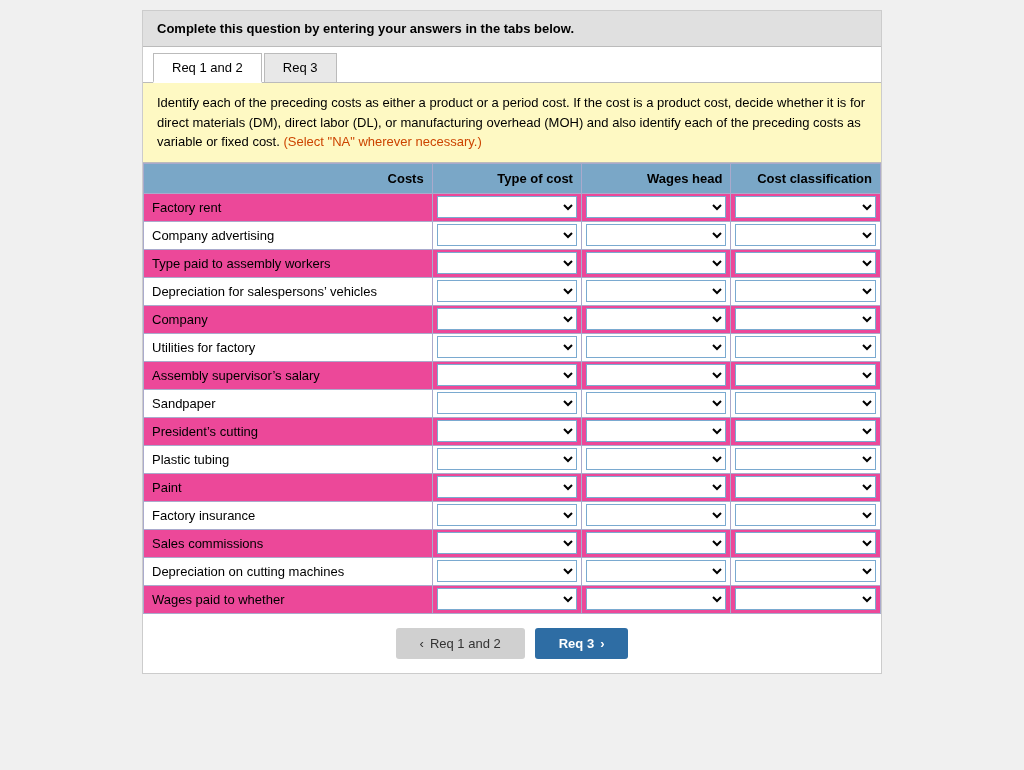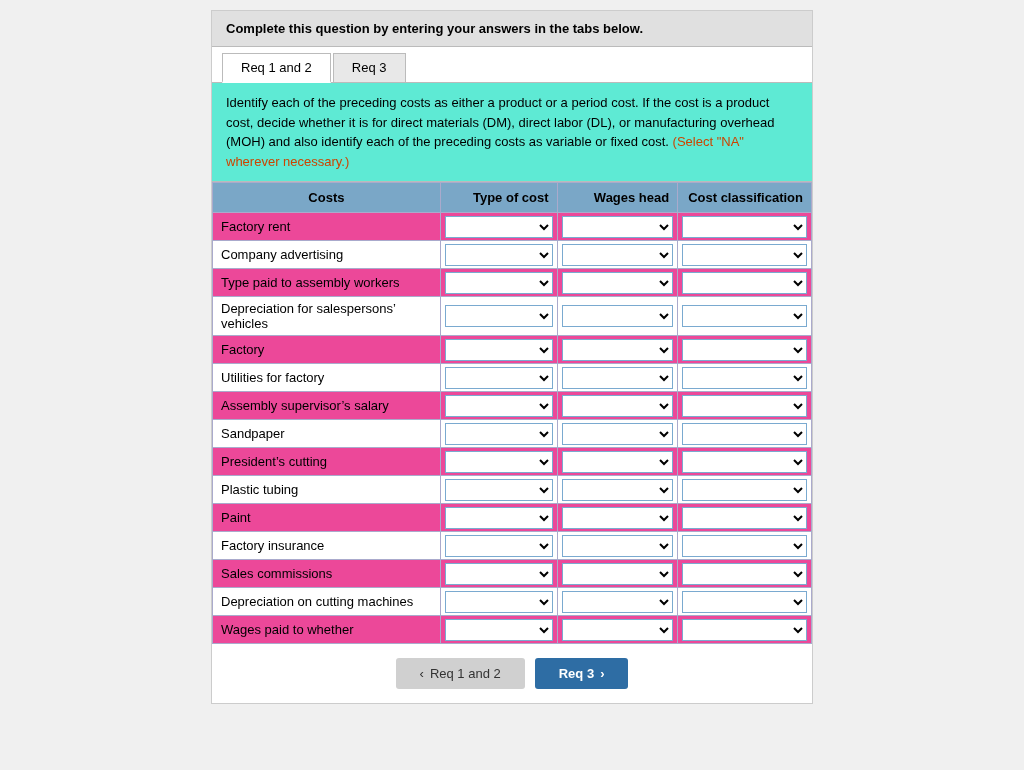--- a/index.html
+++ b/index.html
@@ -7,21 +7,21 @@
       font-family: Arial, sans-serif;
       font-size: 13px;
       background: #f0f0f0;
       display: flex;
       justify-content: center;
       align-items: flex-start;
       min-height: 770px;
       padding: 10px;
     }
     .page-container {
-      width: 602px;
+      width: 740px;
       background: #fff;
       border: 1px solid #ccc;
     }
     .instruction-bar {
       background: #e0e0e0;
       padding: 10px 14px;
       font-weight: bold;
       font-size: 13px;
       border-bottom: 1px solid #bbb;
     }
@@ -43,21 +43,21 @@
     .tab.active {
       background: #fff;
       border-bottom: 2px solid #fff;
       font-weight: normal;
       margin-bottom: -1px;
     }
     .tab:not(.active) {
       background: #e8e8e8;
     }
     .question-instruction {
-      background: #5eead4;
+      background: #fef9c3;
       padding: 10px 14px;
       font-size: 13px;
       line-height: 1.5;
       border-bottom: 1px solid #bbb;
     }
     .question-instruction .highlight {
       color: #cc4400;
     }
     .table-container {
       padding: 0;
@@ -71,21 +71,21 @@
       color: #000;
     }
     table thead th {
       border: 1px solid #aac;
       padding: 7px 8px;
       text-align: right;
       font-weight: bold;
       font-size: 13px;
     }
     table thead th:first-child {
-      text-align: center;
+      text-align: right;
     }
     table tbody tr {
       background: #ec4899;
     }
     table tbody tr:nth-child(even) {
       background: #fff;
     }
     table tbody td {
       border: 1px solid #aac;
       padding: 4px 8px;
@@ -186,21 +186,21 @@
             <td class="dropdown-cell"><select><option value=""></option><option value="DM">DM</option><option value="DL">DL</option><option value="MOH">MOH</option><option value="NA">NA</option></select></td>
             <td class="dropdown-cell"><select><option value=""></option><option value="Variable">Variable</option><option value="Fixed">Fixed</option><option value="NA">NA</option></select></td>
           </tr>
           <tr>
             <td>Depreciation for salespersons’ vehicles</td>
             <td class="dropdown-cell"><select><option value=""></option><option value="Product">Product</option><option value="Period">Period</option></select></td>
             <td class="dropdown-cell"><select><option value=""></option><option value="DM">DM</option><option value="DL">DL</option><option value="MOH">MOH</option><option value="NA">NA</option></select></td>
             <td class="dropdown-cell"><select><option value=""></option><option value="Variable">Variable</option><option value="Fixed">Fixed</option><option value="NA">NA</option></select></td>
           </tr>
           <tr>
-            <td>Factory</td>
+            <td>Company</td>
             <td class="dropdown-cell"><select><option value=""></option><option value="Product">Product</option><option value="Period">Period</option></select></td>
             <td class="dropdown-cell"><select><option value=""></option><option value="DM">DM</option><option value="DL">DL</option><option value="MOH">MOH</option><option value="NA">NA</option></select></td>
             <td class="dropdown-cell"><select><option value=""></option><option value="Variable">Variable</option><option value="Fixed">Fixed</option><option value="NA">NA</option></select></td>
           </tr>
           <tr>
             <td>Utilities for factory</td>
             <td class="dropdown-cell"><select><option value=""></option><option value="Product">Product</option><option value="Period">Period</option></select></td>
             <td class="dropdown-cell"><select><option value=""></option><option value="DM">DM</option><option value="DL">DL</option><option value="MOH">MOH</option><option value="NA">NA</option></select></td>
             <td class="dropdown-cell"><select><option value=""></option><option value="Variable">Variable</option><option value="Fixed">Fixed</option><option value="NA">NA</option></select></td>
           </tr>

